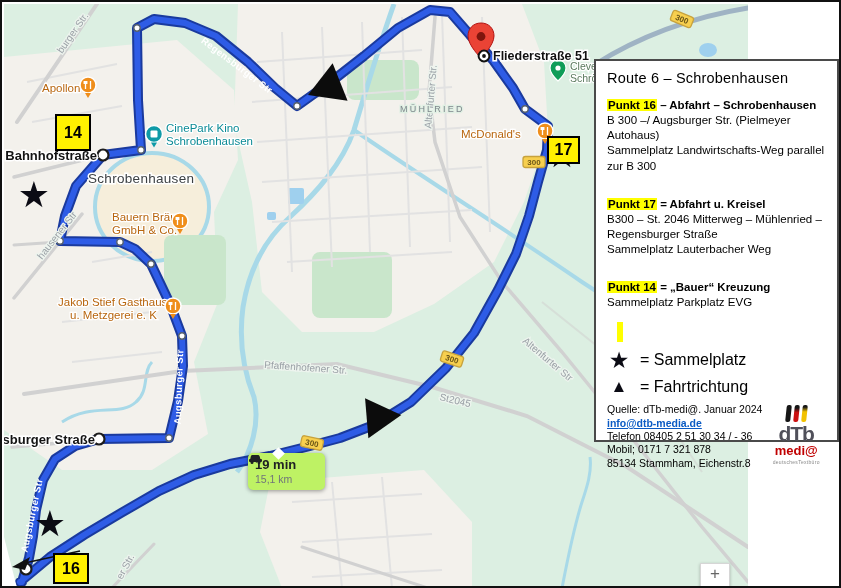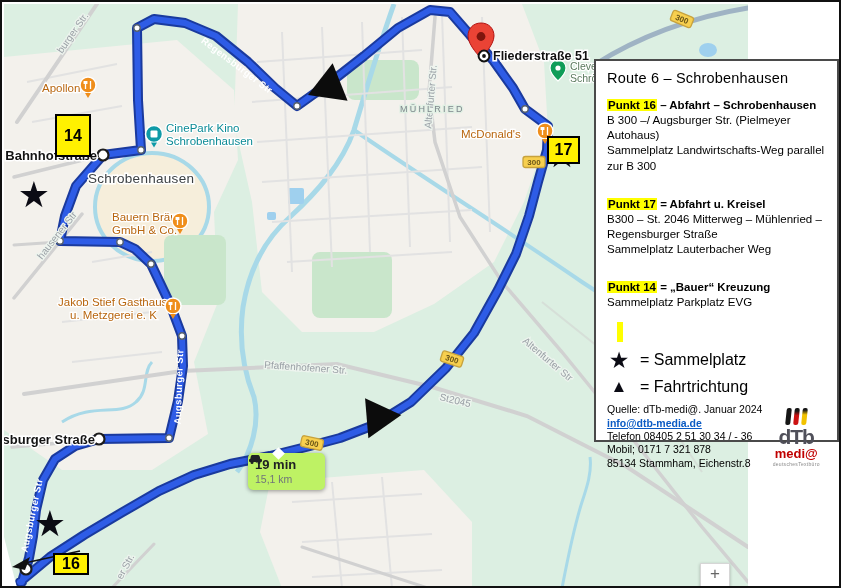--- a/index.html
+++ b/index.html
@@ -42,21 +42,21 @@
   .sec{margin-bottom:24px;}
   .sec-head{font-size:11.5px;font-weight:700;margin-bottom:2px;}
   .hl{background:#ffff00;font-weight:700;padding:0 1px;}
   .sec-line{font-size:11.5px;line-height:1.32;}
   .legend{margin-top:2px;}
   .hl-mark{width:6px;height:20px;background:#ffff00;margin:0 0 7px 10px;}
   .leg-row{display:flex;align-items:center;gap:9px;margin-bottom:7px;}
   .leg-star{font-size:23px;line-height:22px;width:24px;text-align:center;color:#0b0b14;}
   .leg-tri{font-size:17px;line-height:18px;width:24px;text-align:center;color:#0b0b14;}
   .leg-label{font-size:16px;}
-  .contact{margin-top:auto;display:flex;gap:4px;align-items:center;}
+  .contact{margin-top:auto;display:flex;gap:4px;}
   .contact-lines{font-size:10.5px;line-height:1.27;font-weight:500;white-space:nowrap;}
   .link{color:#0b5bc4;text-decoration:underline;cursor:pointer;font-weight:bold;}
   .logo{width:62px;text-align:center;padding-top:2px;}
   .logo-bars{display:flex;justify-content:center;gap:3px;height:18px;margin-bottom:0;}
   .bar{width:5px;height:17px;border-radius:2px;transform:skewX(-6deg);}
   .bar1{background:#161616;}
   .bar2{background:linear-gradient(#161616 18%,#cc1111 45%);}
   .bar3{background:linear-gradient(#161616 12%,#f2c200 40%);}
   .logo-word{font-size:21px;font-weight:700;color:#50505a;letter-spacing:-1px;line-height:1;}
   .logo-word2{font-size:13px;font-weight:700;color:#c00000;line-height:1.1;}
@@ -277,27 +277,27 @@
       <line x1="78" y1="549" x2="18" y2="562" stroke="#111" stroke-width="1.6"></line>
       <polygon points="10,565 28,555 23,568" fill="#111"></polygon>
     </g>
 
     <polygon points="2,535 15,586 2,586" fill="#ffffff"></polygon>
   </g>
 
   <rect x="746" y="2" width="93" height="584" fill="#ffffff"></rect>
 </svg>
 
-<div class="pt" style="left:53px;top:112px;width:36px;height:43px;">
+<div class="pt" style="left:53px;top:112px;width:36px;height:37px;">
       <span>14</span>
     </div>
 <div class="pt" style="left:545px;top:98px;width:33px;height:28px;margin-top:36px;">
       <span>17</span>
     </div>
-<div class="pt" style="left:51px;top:551px;width:36px;height:22px;">
+<div class="pt" style="left:51px;top:551px;width:36px;height:31px;">
       <span>16</span>
     </div>
 
 <div class="routeinfo">
   <div class="rpointer"></div>
   <div class="ri-row">
     <svg width="15" height="11" viewBox="0 0 15 11">
       <path d="M2,7 L2.8,3.5 C3,2.5 3.6,2 4.6,2 L9.8,2 C10.8,2 11.4,2.5 11.7,3.5 L12.6,7 Z" fill="#202124"></path>
       <rect x="1" y="6" width="13" height="3" rx="1" fill="#202124"></rect>
       <circle cx="4" cy="9.4" r="1.5" fill="#202124"></circle>

